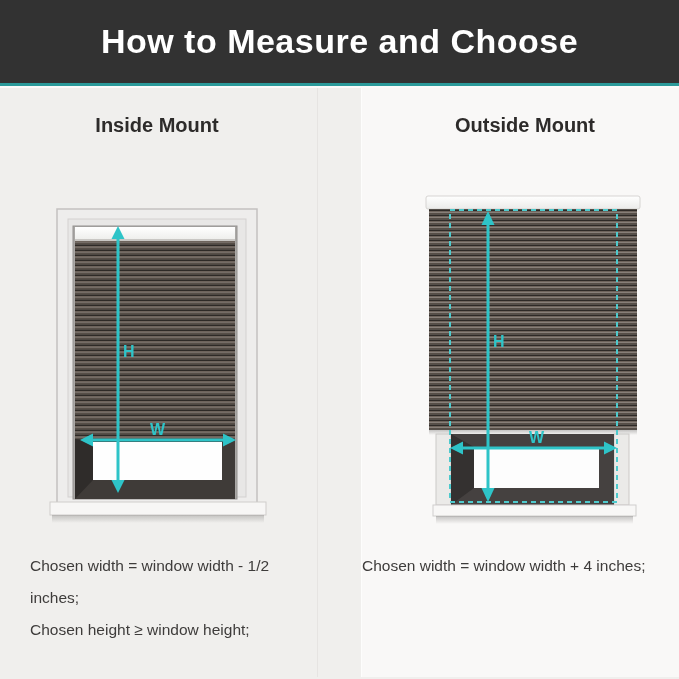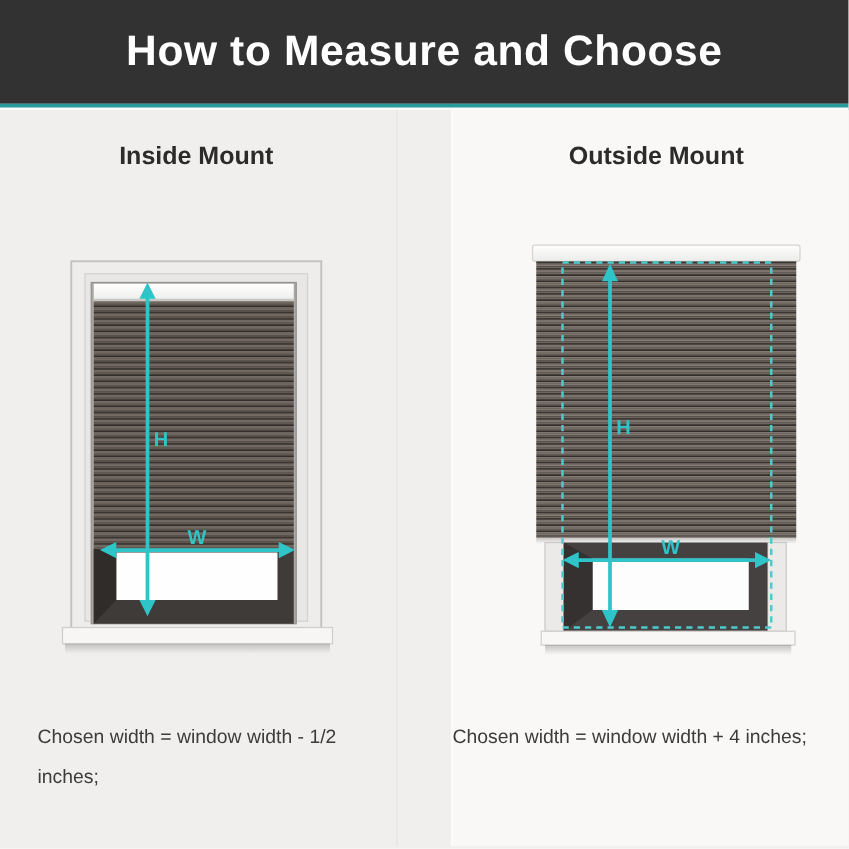--- a/index.html
+++ b/index.html
@@ -17,21 +17,21 @@
   .panel-left  { background: #f0efed; border-right: 1px solid #e6e4e2; }
   .panel-right { background: #f9f8f7; border-left: 1px solid #fdfdfc; }
 
   .panel h2 { position: absolute; top: 26px; width: 100%; text-align: center;
               font-size: 20px; font-weight: bold; color: #2d2b2a; }
   .panel-left  h2 { width: 314px; }
   .panel-right h2 { padding-left: 9px; }
 
   .diagram { position: absolute; top: 97px; left: 0; }
 
-  .notes { position: absolute; top: 462px; font-size: 15.5px; line-height: 32px; color: #3e3c3b; margin-top: 24px; }
+  .notes { position: absolute; top: 462px; font-size: 15.5px; line-height: 32px; color: #3e3c3b; }
   .panel-left  .notes { left: 30px; }
   .panel-right .notes { left: 0; }
 
   svg text.measure { font-family: "Liberation Sans", sans-serif; font-weight: bold; font-size: 16px; fill: #2EC4C8; }
 </style>
 </head>
 <body>
 
 <div class="frame">
 
@@ -97,20 +97,21 @@
         <g fill="#2EC4C8">
           <line x1="118" y1="45" x2="118" y2="304" stroke="#2EC4C8" stroke-width="3"></line>
           <polygon points="118,41 111.5,54 124.5,54"></polygon>
           <polygon points="118,308 111.5,295 124.5,295"></polygon>
           <text class="measure" x="123" y="172">H</text>
         </g>
       </svg>
 
       <div class="notes">
         <p>Chosen width = window width - 1/2 inches;</p>
+        <p>Chosen height ≥ window height;</p>
       </div>
     </section>
 
     <section class="panel panel-right">
       <h2>Outside Mount</h2>
 
       <svg class="diagram" width="339" height="345" viewBox="0 0 339 345">
         <defs>
           <pattern id="pleatsR" width="8" height="5" patternUnits="userSpaceOnUse">
             <rect x="0" y="0" width="8" height="1" fill="#2e2a27"></rect>

